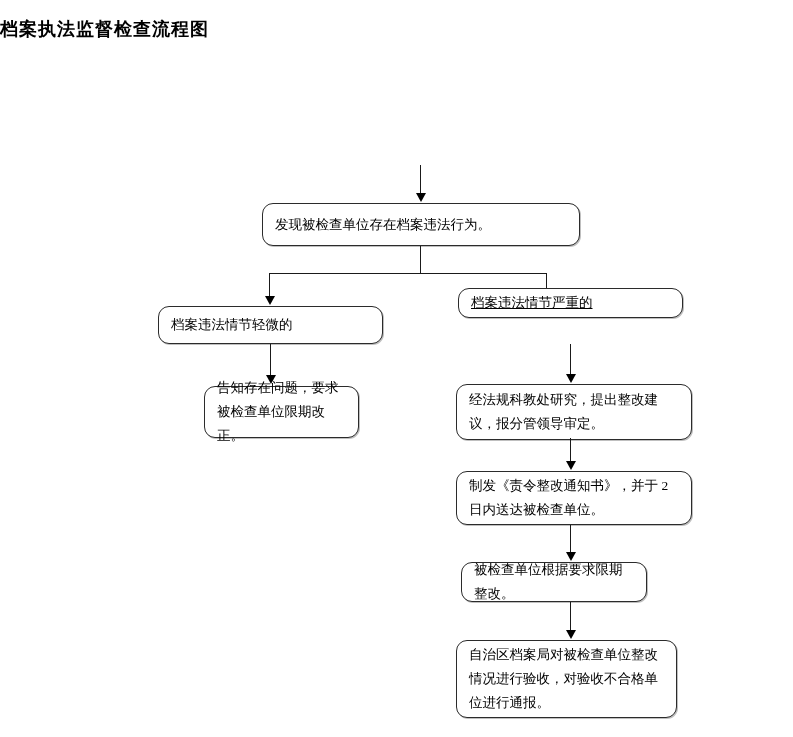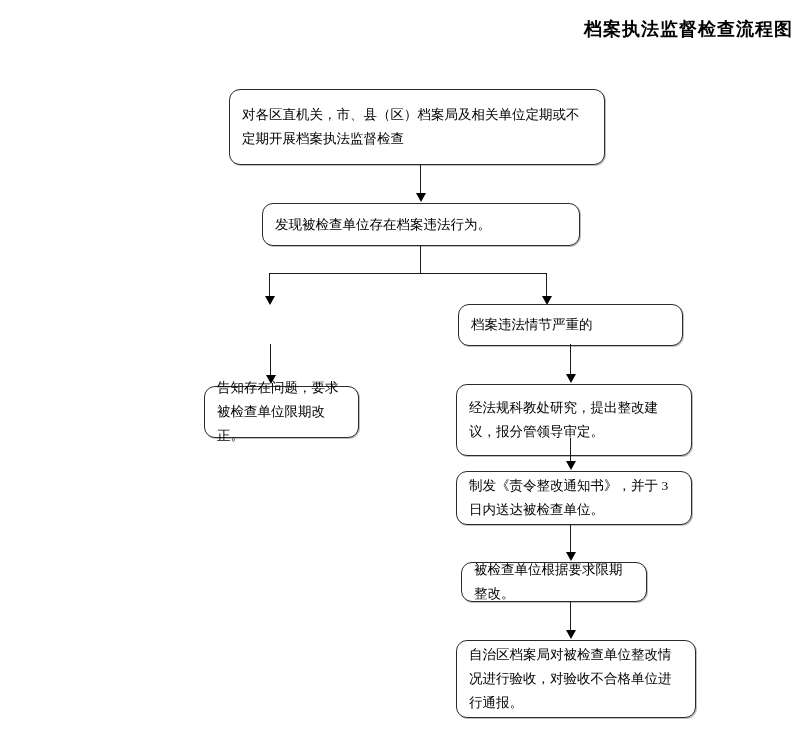--- a/index.html
+++ b/index.html
@@ -13,21 +13,21 @@
     height: 737px;
     background: #ffffff;
     font-family: "Liberation Serif", "DejaVu Serif", serif;
     overflow: hidden;
   }
   #title {
     position: absolute;
     left: 0;
     top: 17px;
     width: 793px;
-    text-align: right;
+    text-align: left;
     font-size: 18px;
     font-weight: bold;
     color: #000000;
     letter-spacing: 1px;
     font-family: "Liberation Sans", "DejaVu Sans", sans-serif;
   }
   .node {
     position: absolute;
     box-sizing: border-box;
     border: 1px solid #2b2b2b;
@@ -69,71 +69,71 @@
     border-top: 9px solid #000000;
   }
 </style>
 </head>
 <body>
 
 <div id="page">
 
   <div id="title">档案执法监督检查流程图</div>
 
-  <div class="node left" style="left:229px; top:89px; width:376px; height:76px;">
-    <span class="txt">对各区直机关，市、县（区）档案局及相关单位定期或不定期开展档案执法监督检查</span>
-  </div>
 
   <div class="vline" style="left:420px; top:165px; height:30px;"></div>
   <div class="arrowhead" style="left:416px; top:193px;"></div>
 
   <div class="node center" style="left:262px; top:203px; width:318px; height:43px;">
     <span class="txt">发现被检查单位存在档案违法行为。</span>
   </div>
 
   <div class="vline" style="left:420px; top:246px; height:28px;"></div>
   <div class="hline" style="left:269px; top:273px; width:277px;"></div>
   <div class="vline" style="left:269px; top:273px; height:25px;"></div>
   <div class="arrowhead" style="left:265px; top:296px;"></div>
   <div class="vline" style="left:546px; top:273px; height:25px;"></div>
   <div class="arrowhead" style="left:542px; top:296px;"></div>
 
+  <div class="node center" style="left:158px; top:306px; width:225px; height:38px;">
+    <span class="txt">档案违法情节轻微的</span>
+  </div>
 
-  <div class="node center" style="left:458px; top:304px; width:225px; height:42px;">
+  <div class="node center" style="left:458px; top:288px; width:225px; height:30px;text-decoration:underline;">
     <span class="txt">档案违法情节严重的</span>
   </div>
 
   <div class="vline" style="left:270px; top:344px; height:33px;"></div>
   <div class="arrowhead" style="left:266px; top:375px;"></div>
 
   <div class="node left" style="left:204px; top:386px; width:155px; height:52px;">
     <span class="txt">告知存在问题，要求被检查单位限期改正。</span>
   </div>
 
   <div class="vline" style="left:570px; top:344px; height:33px;"></div>
   <div class="arrowhead" style="left:566px; top:374px;"></div>
 
-  <div class="node left" style="left:456px; top:384px; width:236px; height:72px;">
+  <div class="node left" style="left:456px; top:384px; width:236px; height:56px;">
     <span class="txt">经法规科教处研究，提出整改建议，报分管领导审定。</span>
   </div>
 
   <div class="vline" style="left:570px; top:438px; height:26px;"></div>
   <div class="arrowhead" style="left:566px; top:461px;"></div>
 
   <div class="node left" style="left:456px; top:471px; width:236px; height:54px;">
-    <span class="txt">制发《责令整改通知书》，并于 3 日内送达被检查单位。</span>
+    <span class="txt">制发《责令整改通知书》，并于 2 日内送达被检查单位。</span>
   </div>
 
   <div class="vline" style="left:570px; top:525px; height:29px;"></div>
   <div class="arrowhead" style="left:566px; top:552px;"></div>
 
   <div class="node center" style="left:461px; top:562px; width:186px; height:40px;">
     <span class="txt">被检查单位根据要求限期整改。</span>
   </div>
 
   <div class="vline" style="left:570px; top:602px; height:31px;"></div>
   <div class="arrowhead" style="left:566px; top:630px;"></div>
 
-  <div class="node left" style="left:456px; top:640px; width:240px; height:78px;">
+  <div class="node left" style="left:456px; top:640px; width:221px; height:78px;">
     <span class="txt">自治区档案局对被检查单位整改情况进行验收，对验收不合格单位进行通报。</span>
   </div>
 
 </div>
 
 </body></html>

